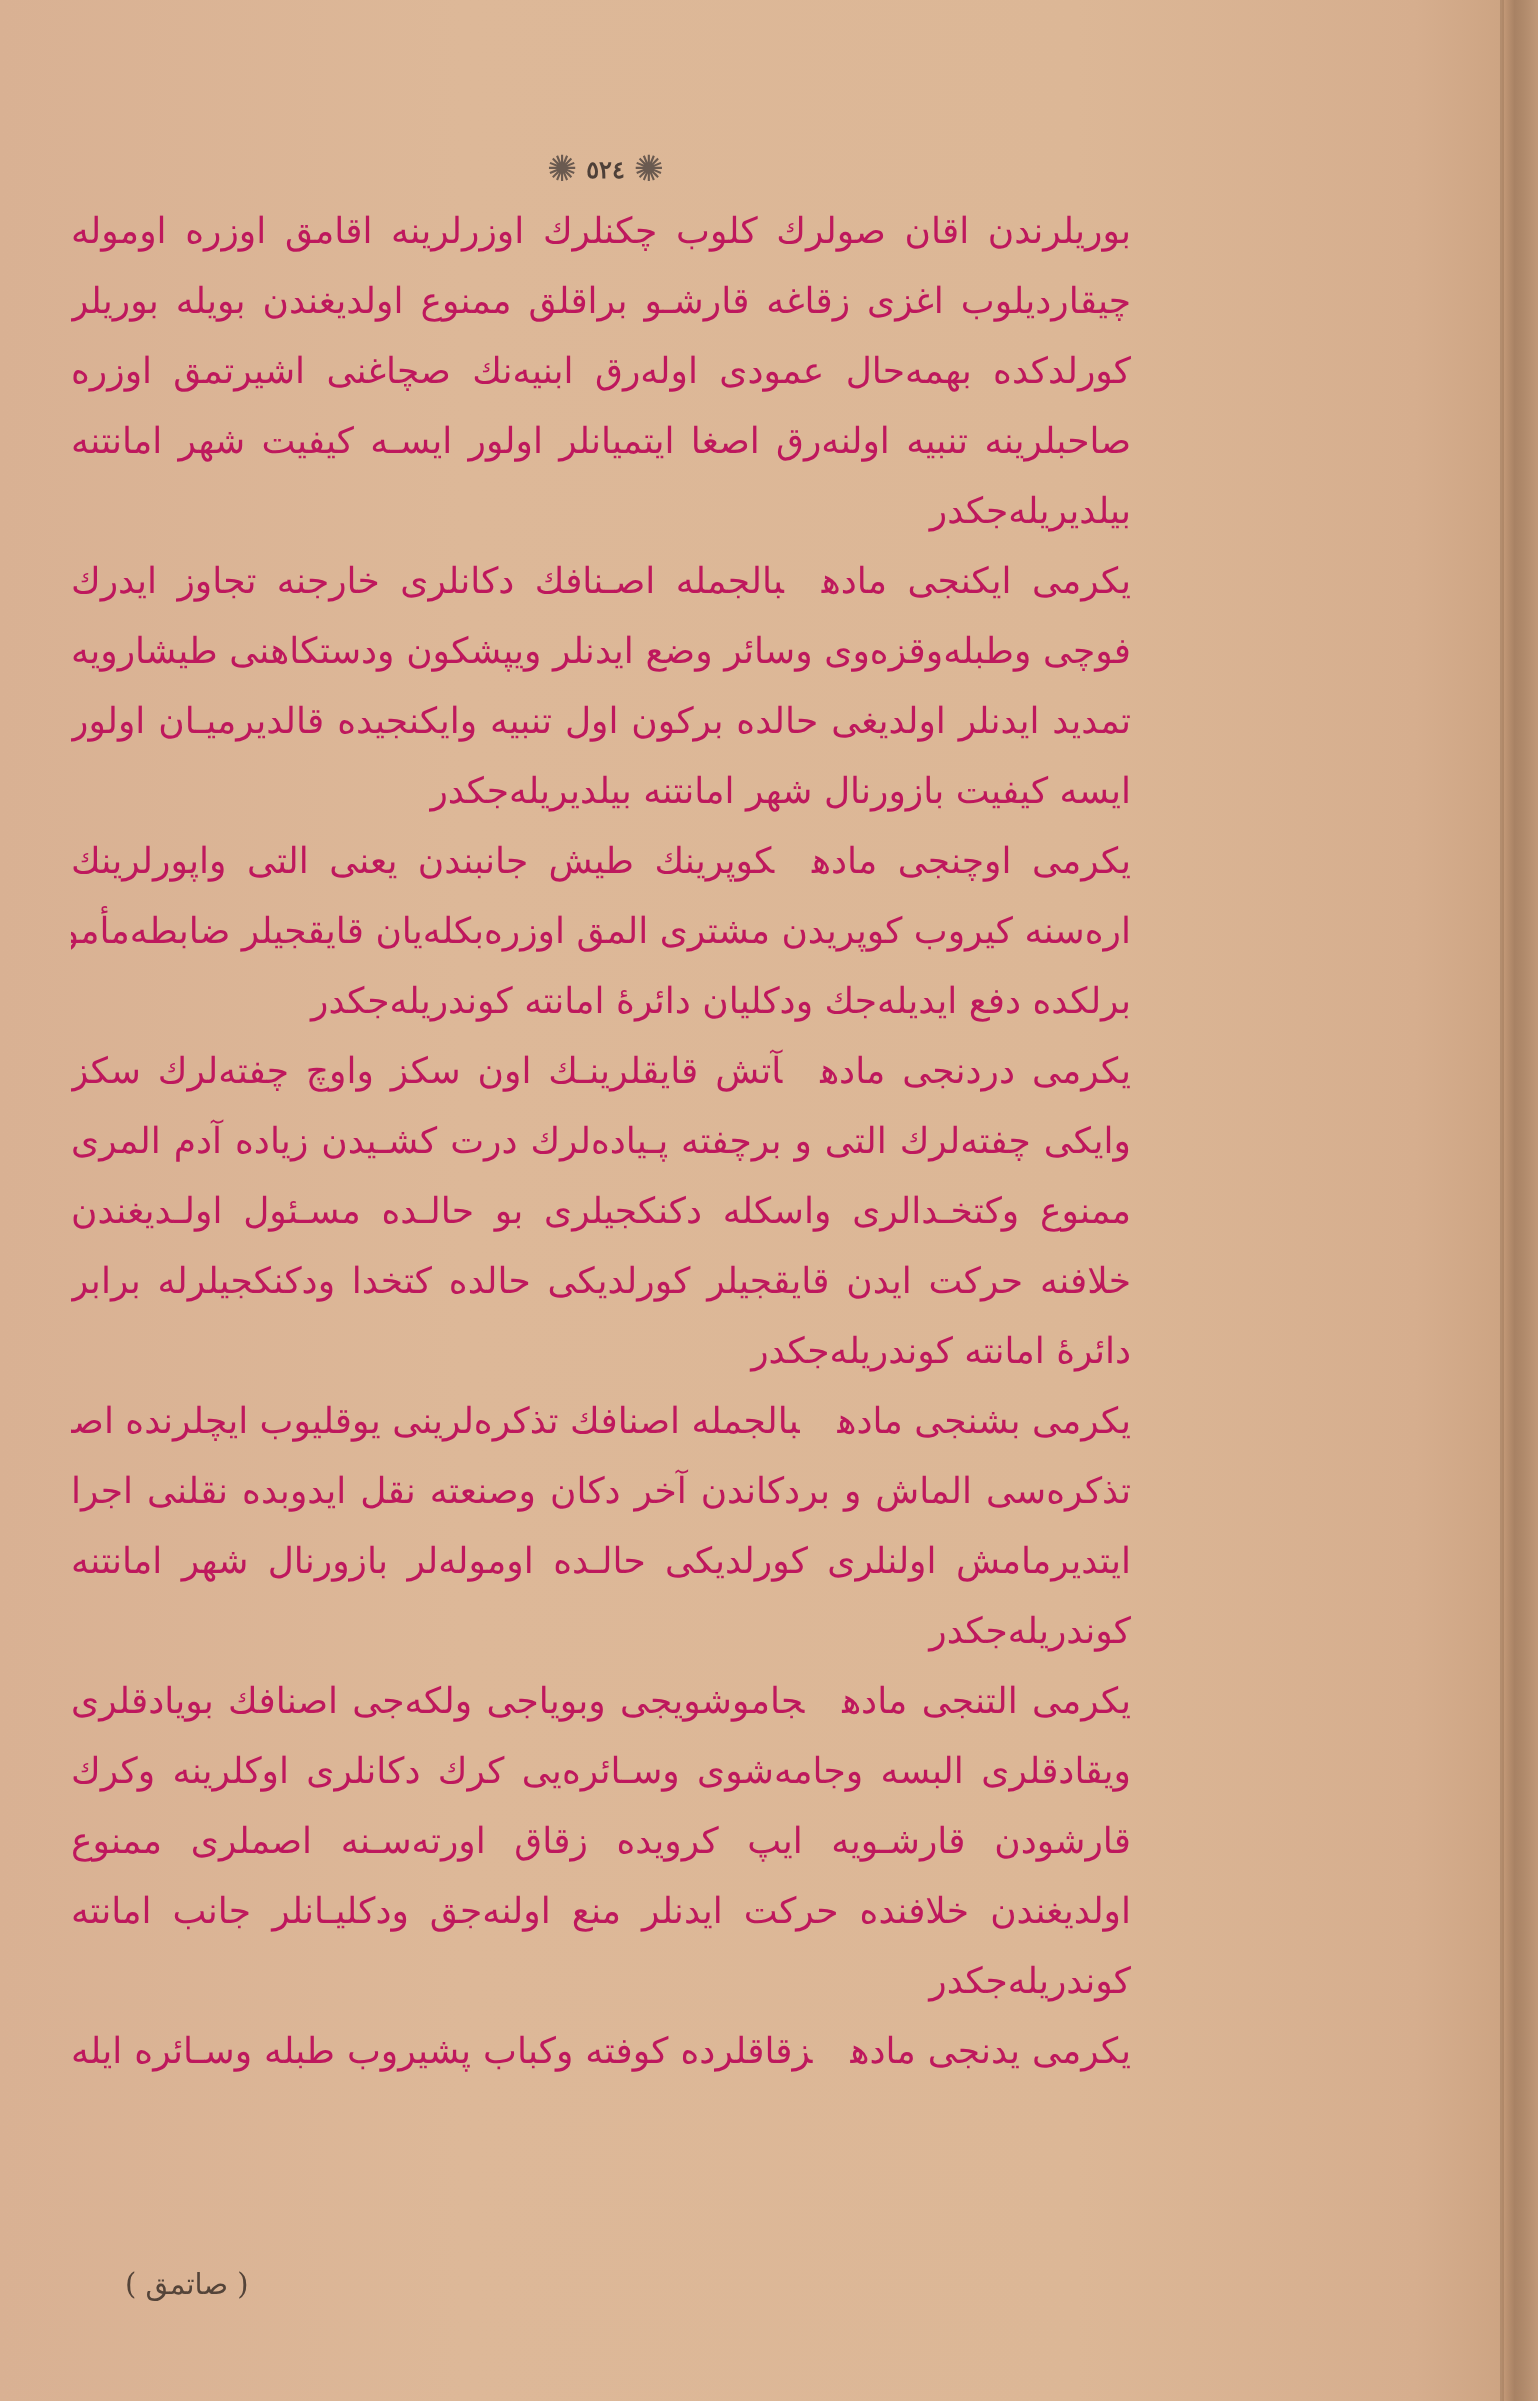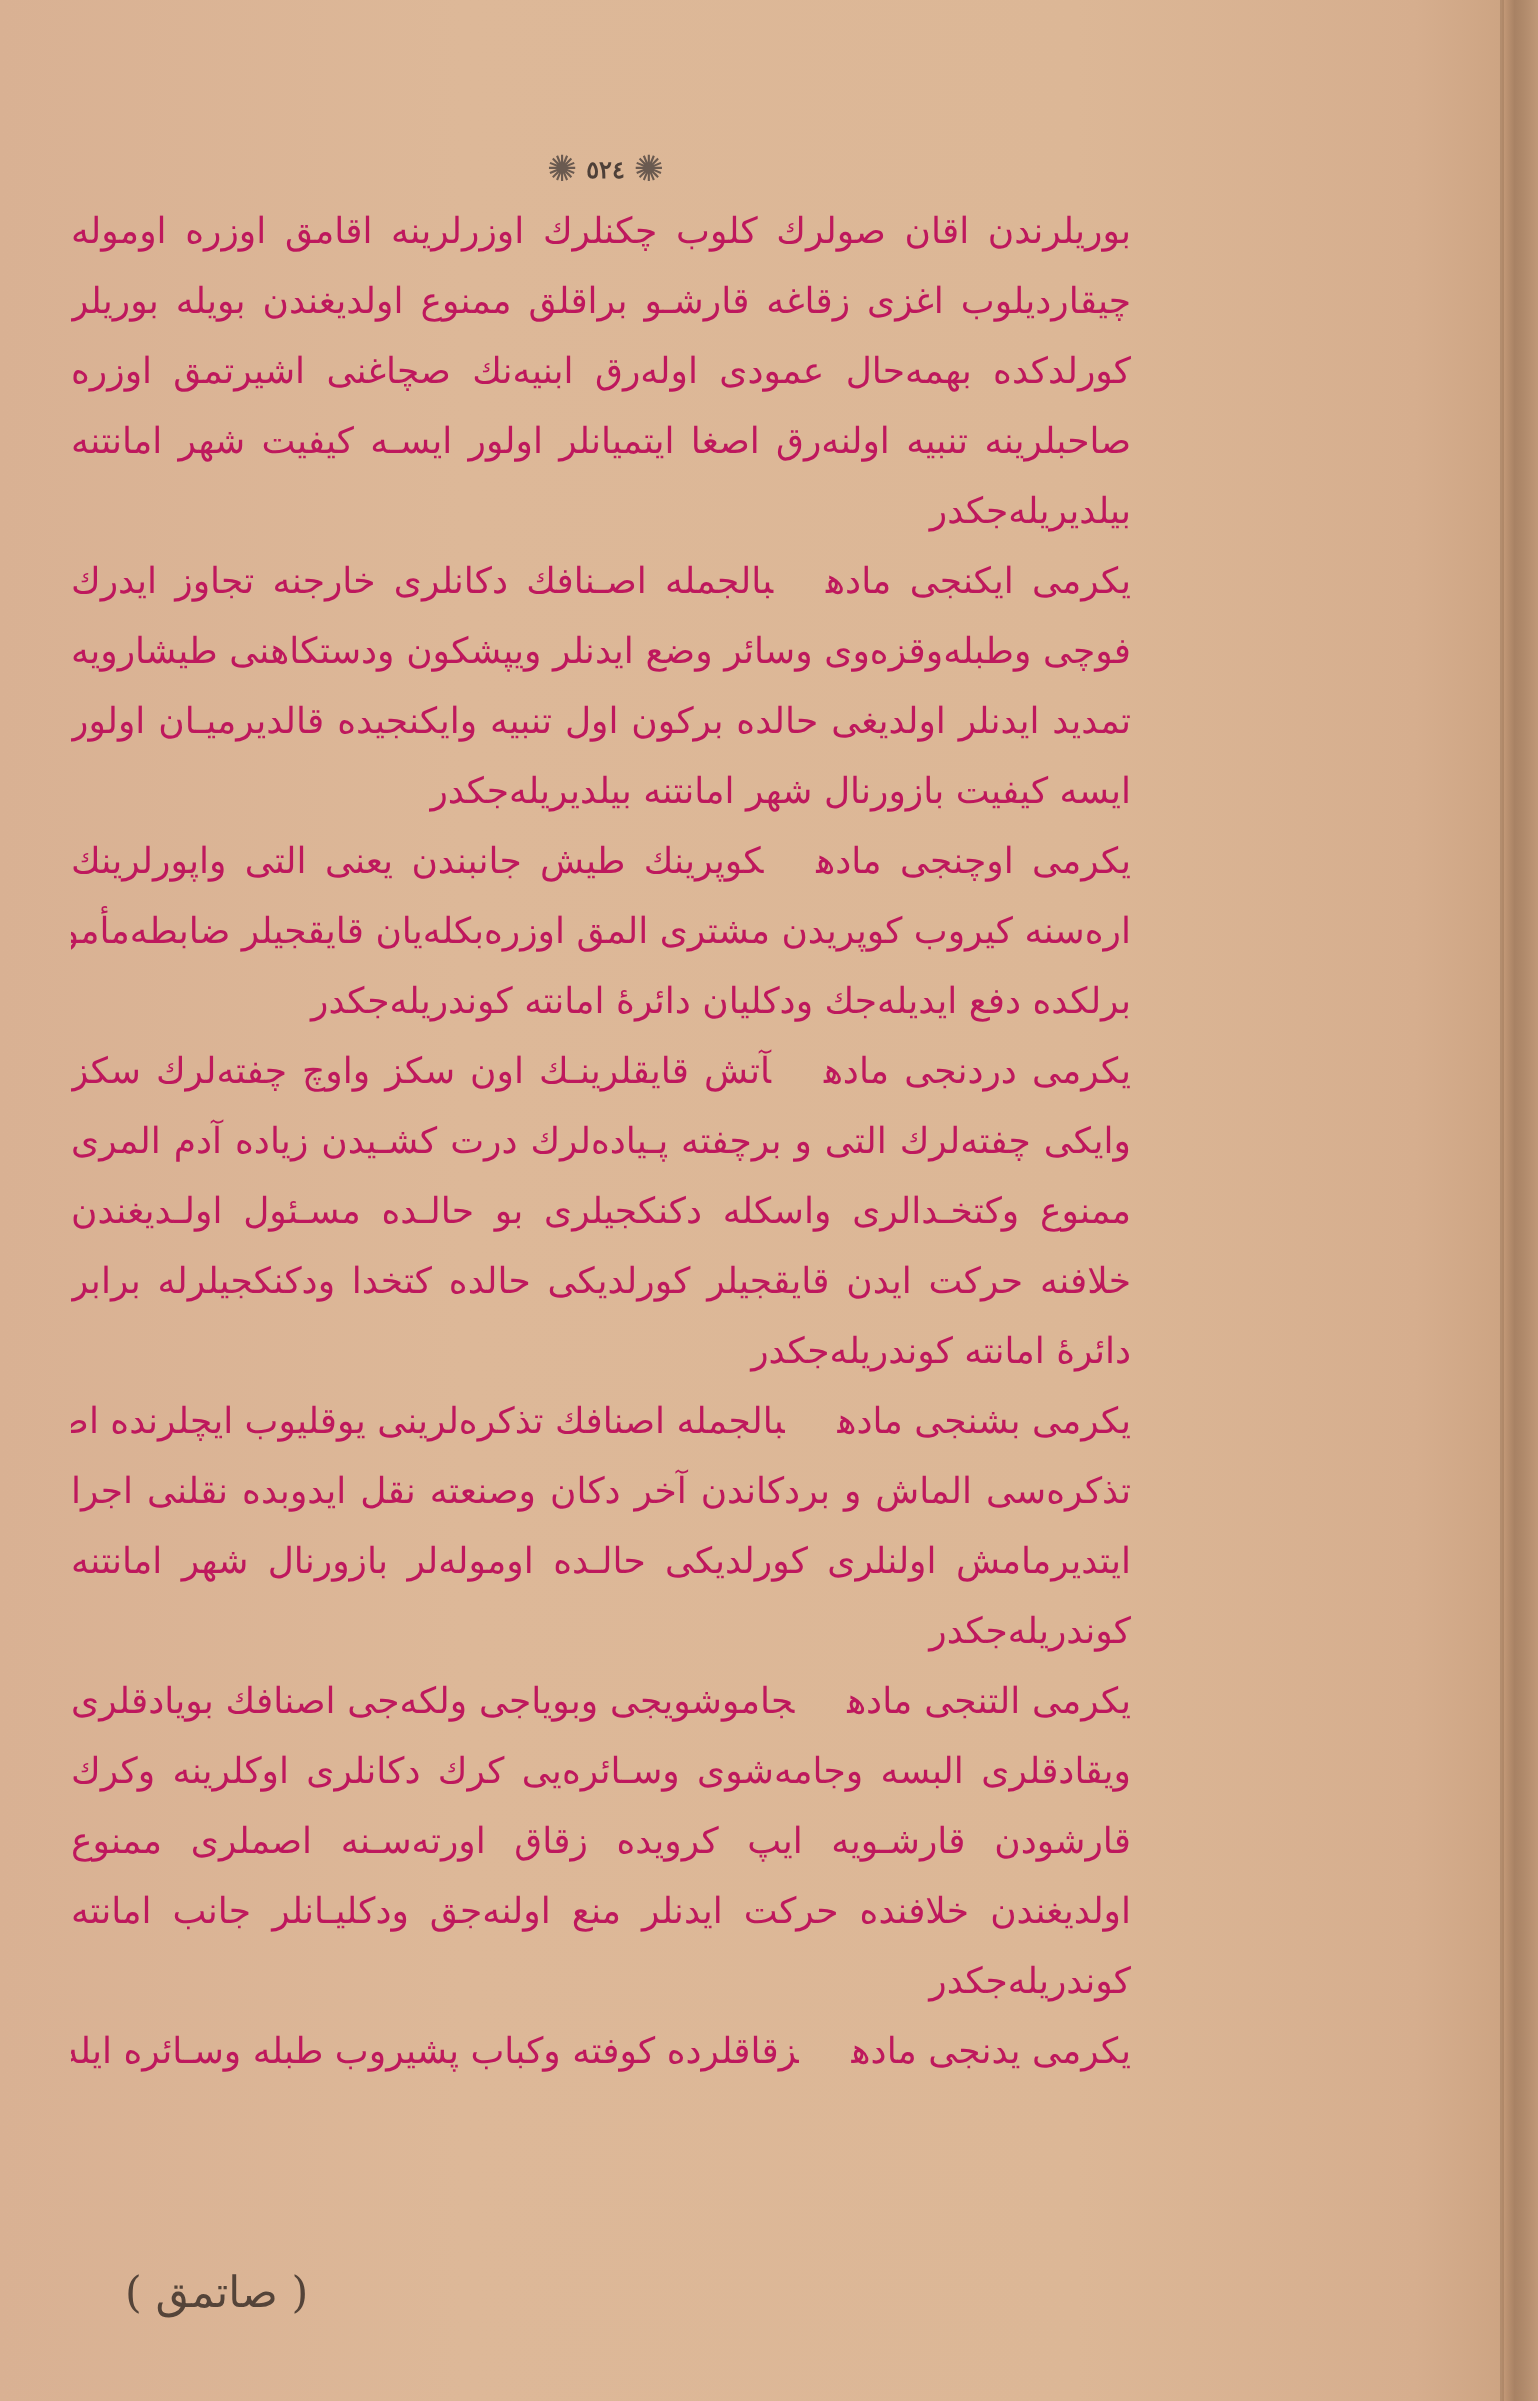--- a/index.html
+++ b/index.html
@@ -12,22 +12,22 @@
     background:linear-gradient(90deg,#c79c7a 0%,#a88264 35%,#b08a6b 60%,#c09878 100%);}
   .binding-edge{position:absolute;top:0;right:34px;width:3.6px;height:100%;background:#9f7a5c;opacity:.55;}
   .folio{position:absolute;top:138px;left:521px;width:169px;height:62px;
     display:flex;align-items:center;justify-content:center;gap:9px;direction:rtl;}
   .folio .orn{font-size:36px;color:#6a5a50;line-height:1;}
   .folio .num{font-size:24px;color:#4e4038;font-weight:bold;}
   .text{position:absolute;top:196px;left:71px;width:1060px;direction:rtl;text-align:justify;}
   .line{height:70px;line-height:70px;font-size:36px;white-space:nowrap;overflow:hidden;
     text-align-last:justify;color:#be185d;}
   .line.short{text-align-last:right;}
-  .line .head{margin-left:53px;}
-  .signature{position:absolute;top:2267px;left:125px;font-size:43px;color:#544439;direction:rtl;}
+  .line .head{margin-left:38px;}
+  .signature{position:absolute;top:2267px;left:125px;font-size:29px;color:#544439;direction:rtl;}
 </style>
 </head>
 <body>
 
 <div class="binding"></div>
 <div class="binding-edge"></div>
 
 <div class="folio">
   <span class="orn">✺</span>
   <span class="num">٥٢٤</span>

